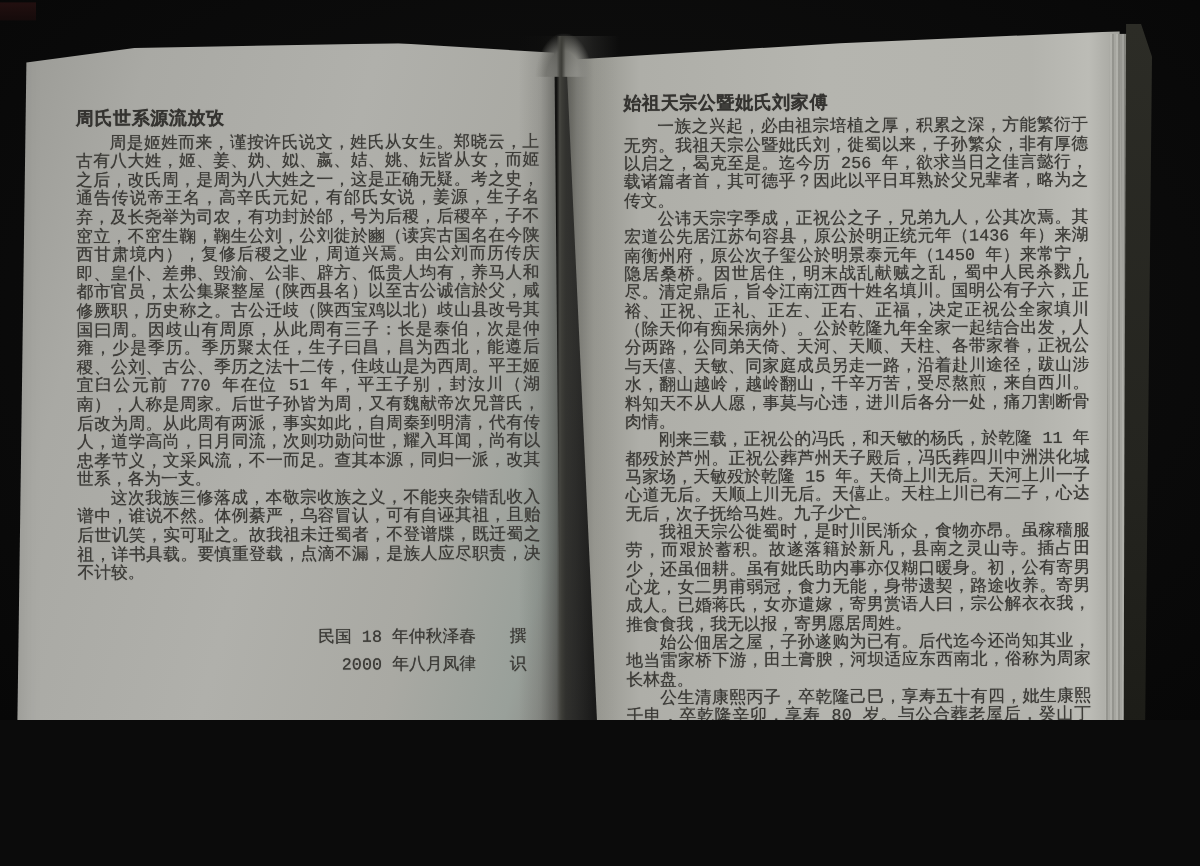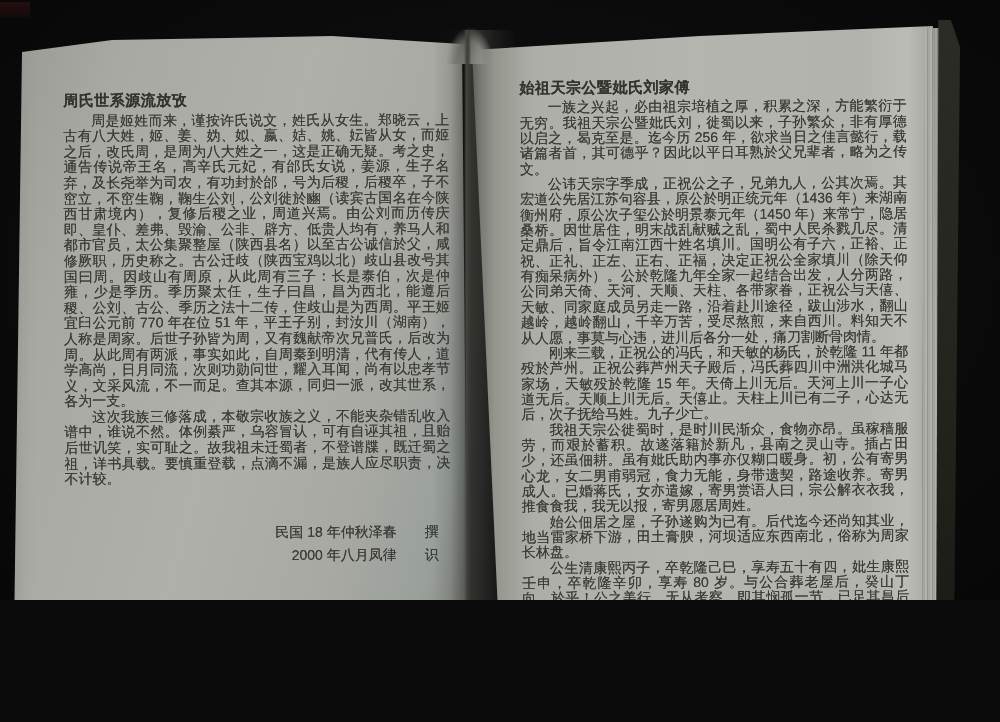--- a/index.html
+++ b/index.html
@@ -1,18 +1,18 @@
 <!DOCTYPE html>
 <html><head>
 <meta charset="utf-8">
 <style>
   html,body{margin:0;padding:0;background:#0b0b0b;}
   .stage{position:relative;width:1000px;height:600px;overflow:hidden;
          background:radial-gradient(ellipse at 50% 45%, #111110 0%, #0a0a0a 70%, #070707 100%);
-         font-family:Liberation Sans, sans-serif;}
+         font-family:Liberation Mono, monospace;}
   .smudge{position:absolute;left:0;top:2px;width:30px;height:15px;
           background:linear-gradient(to bottom,#271111,#170b0b);opacity:.85;}
   
   .page{position:absolute;}
   .page.left{left:12px;top:34px;width:458px;height:664px;
     background:linear-gradient(105deg,#9b9b96 0%,#a9a9a4 18%,#b0b0ab 48%,#a9a9a3 72%,#99a09a 88%,#8a8a85 96%,#767671 100%);
     clip-path:polygon(10px 18px,100px 6px,320px 2px,450px 10px,456px 660px,2px 604px);
     box-shadow:inset 0 -14px 22px rgba(0,0,0,.18);}
   .page.right{left:470px;top:22px;width:486px;height:680px;
     background:linear-gradient(to right,#72726c 0%,#96968f 5%,#aeaea8 13%,#b5b5af 45%,#b3b3ad 80%,#bcbcb6 90%,#a5a59f 95%,#5c5c55 100%);

